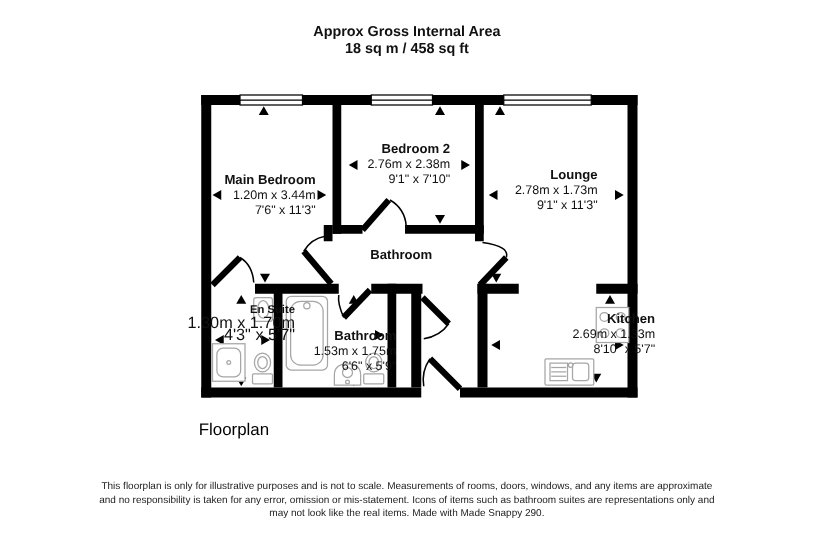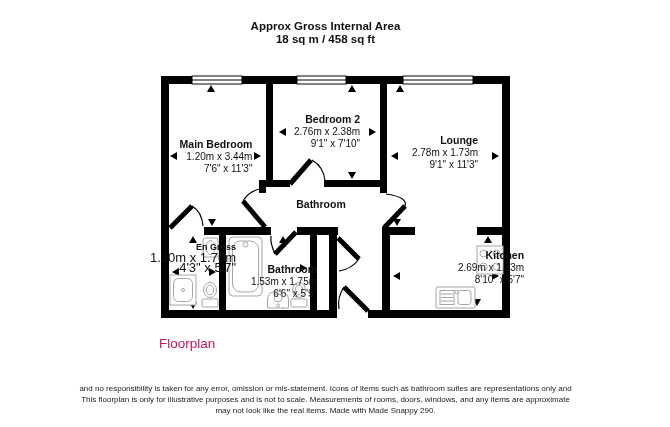--- a/index.html
+++ b/index.html
@@ -6,21 +6,21 @@
   body{font-family:"Liberation Sans",sans-serif;color:#111;}
   #stage{position:relative;width:651px;height:427px;background:#fff;overflow:hidden;}
   #plan-svg{position:absolute;left:0;top:0;}
   .hdr{position:absolute;left:0;right:0;top:20px;text-align:center;
        font-weight:bold;font-size:11.5px;line-height:13px;}
   .rl{position:absolute;transform:translateX(-50%);text-align:right;white-space:nowrap;}
   .rl .nm{font-weight:bold;font-size:10.5px;line-height:12.5px;}
   .rl .dm{font-size:10px;line-height:12.5px;}
   .rl.sm .nm{font-size:9px;line-height:10.5px;}
   .rl.sm .dm{font-size:13px;line-height:10.5px;}
-  .caption{position:absolute;left:159px;top:336px;font-size:13.5px;color:#be185d;}
+  .caption{position:absolute;left:159px;top:336px;font-size:13.5px;color:#000000;}
   .disc{position:absolute;left:0;right:0;top:384px;text-align:center;
         font-size:8px;line-height:10.8px;color:#222;}
 </style>
 </head>
 <body>
 
 <div id="stage">
 
   <svg id="plan-svg" width="670" height="427" viewBox="0 0 670 427">
 
@@ -209,38 +209,38 @@
     <div class="nm">Lounge</div>
     <div class="dm">2.78m x 1.73m</div>
     <div class="dm">9'1" x 11'3"</div>
   </div>
 
   <div class="rl" style="left:321px;top:198px;">
     <div class="nm">Bathroom</div>
   </div>
 
   <div class="rl sm" style="left:193px;top:242px;">
-    <div class="nm">En Gross</div>
+    <div class="nm">En Suite</div>
     <div class="dm">1.30m x 1.70m</div>
     <div class="dm">4'3" x 5'7"</div>
   </div>
 
   <div class="rl" style="left:284px;top:263px;">
     <div class="nm">Bathroom</div>
     <div class="dm">1.53m x 1.75m</div>
     <div class="dm">6'6" x 5'9"</div>
   </div>
 
   <div class="rl" style="left:447px;top:249px;margin-left:44px;">
     <div class="nm">Kitchen</div>
     <div class="dm">2.69m x 1.33m</div>
     <div class="dm">8'10" x 5'7"</div>
   </div>
 
   <div class="caption">Floorplan</div>
 
   <div class="disc">
+    <div>This floorplan is only for illustrative purposes and is not to scale. Measurements of rooms, doors, windows, and any items are approximate</div>
     <div>and no responsibility is taken for any error, omission or mis-statement. Icons of items such as bathroom suites are representations only and</div>
-    <div>This floorplan is only for illustrative purposes and is not to scale. Measurements of rooms, doors, windows, and any items are approximate</div>
     <div>may not look like the real items. Made with Made Snappy 290.</div>
   </div>
 
 </div>
 
 </body></html>

